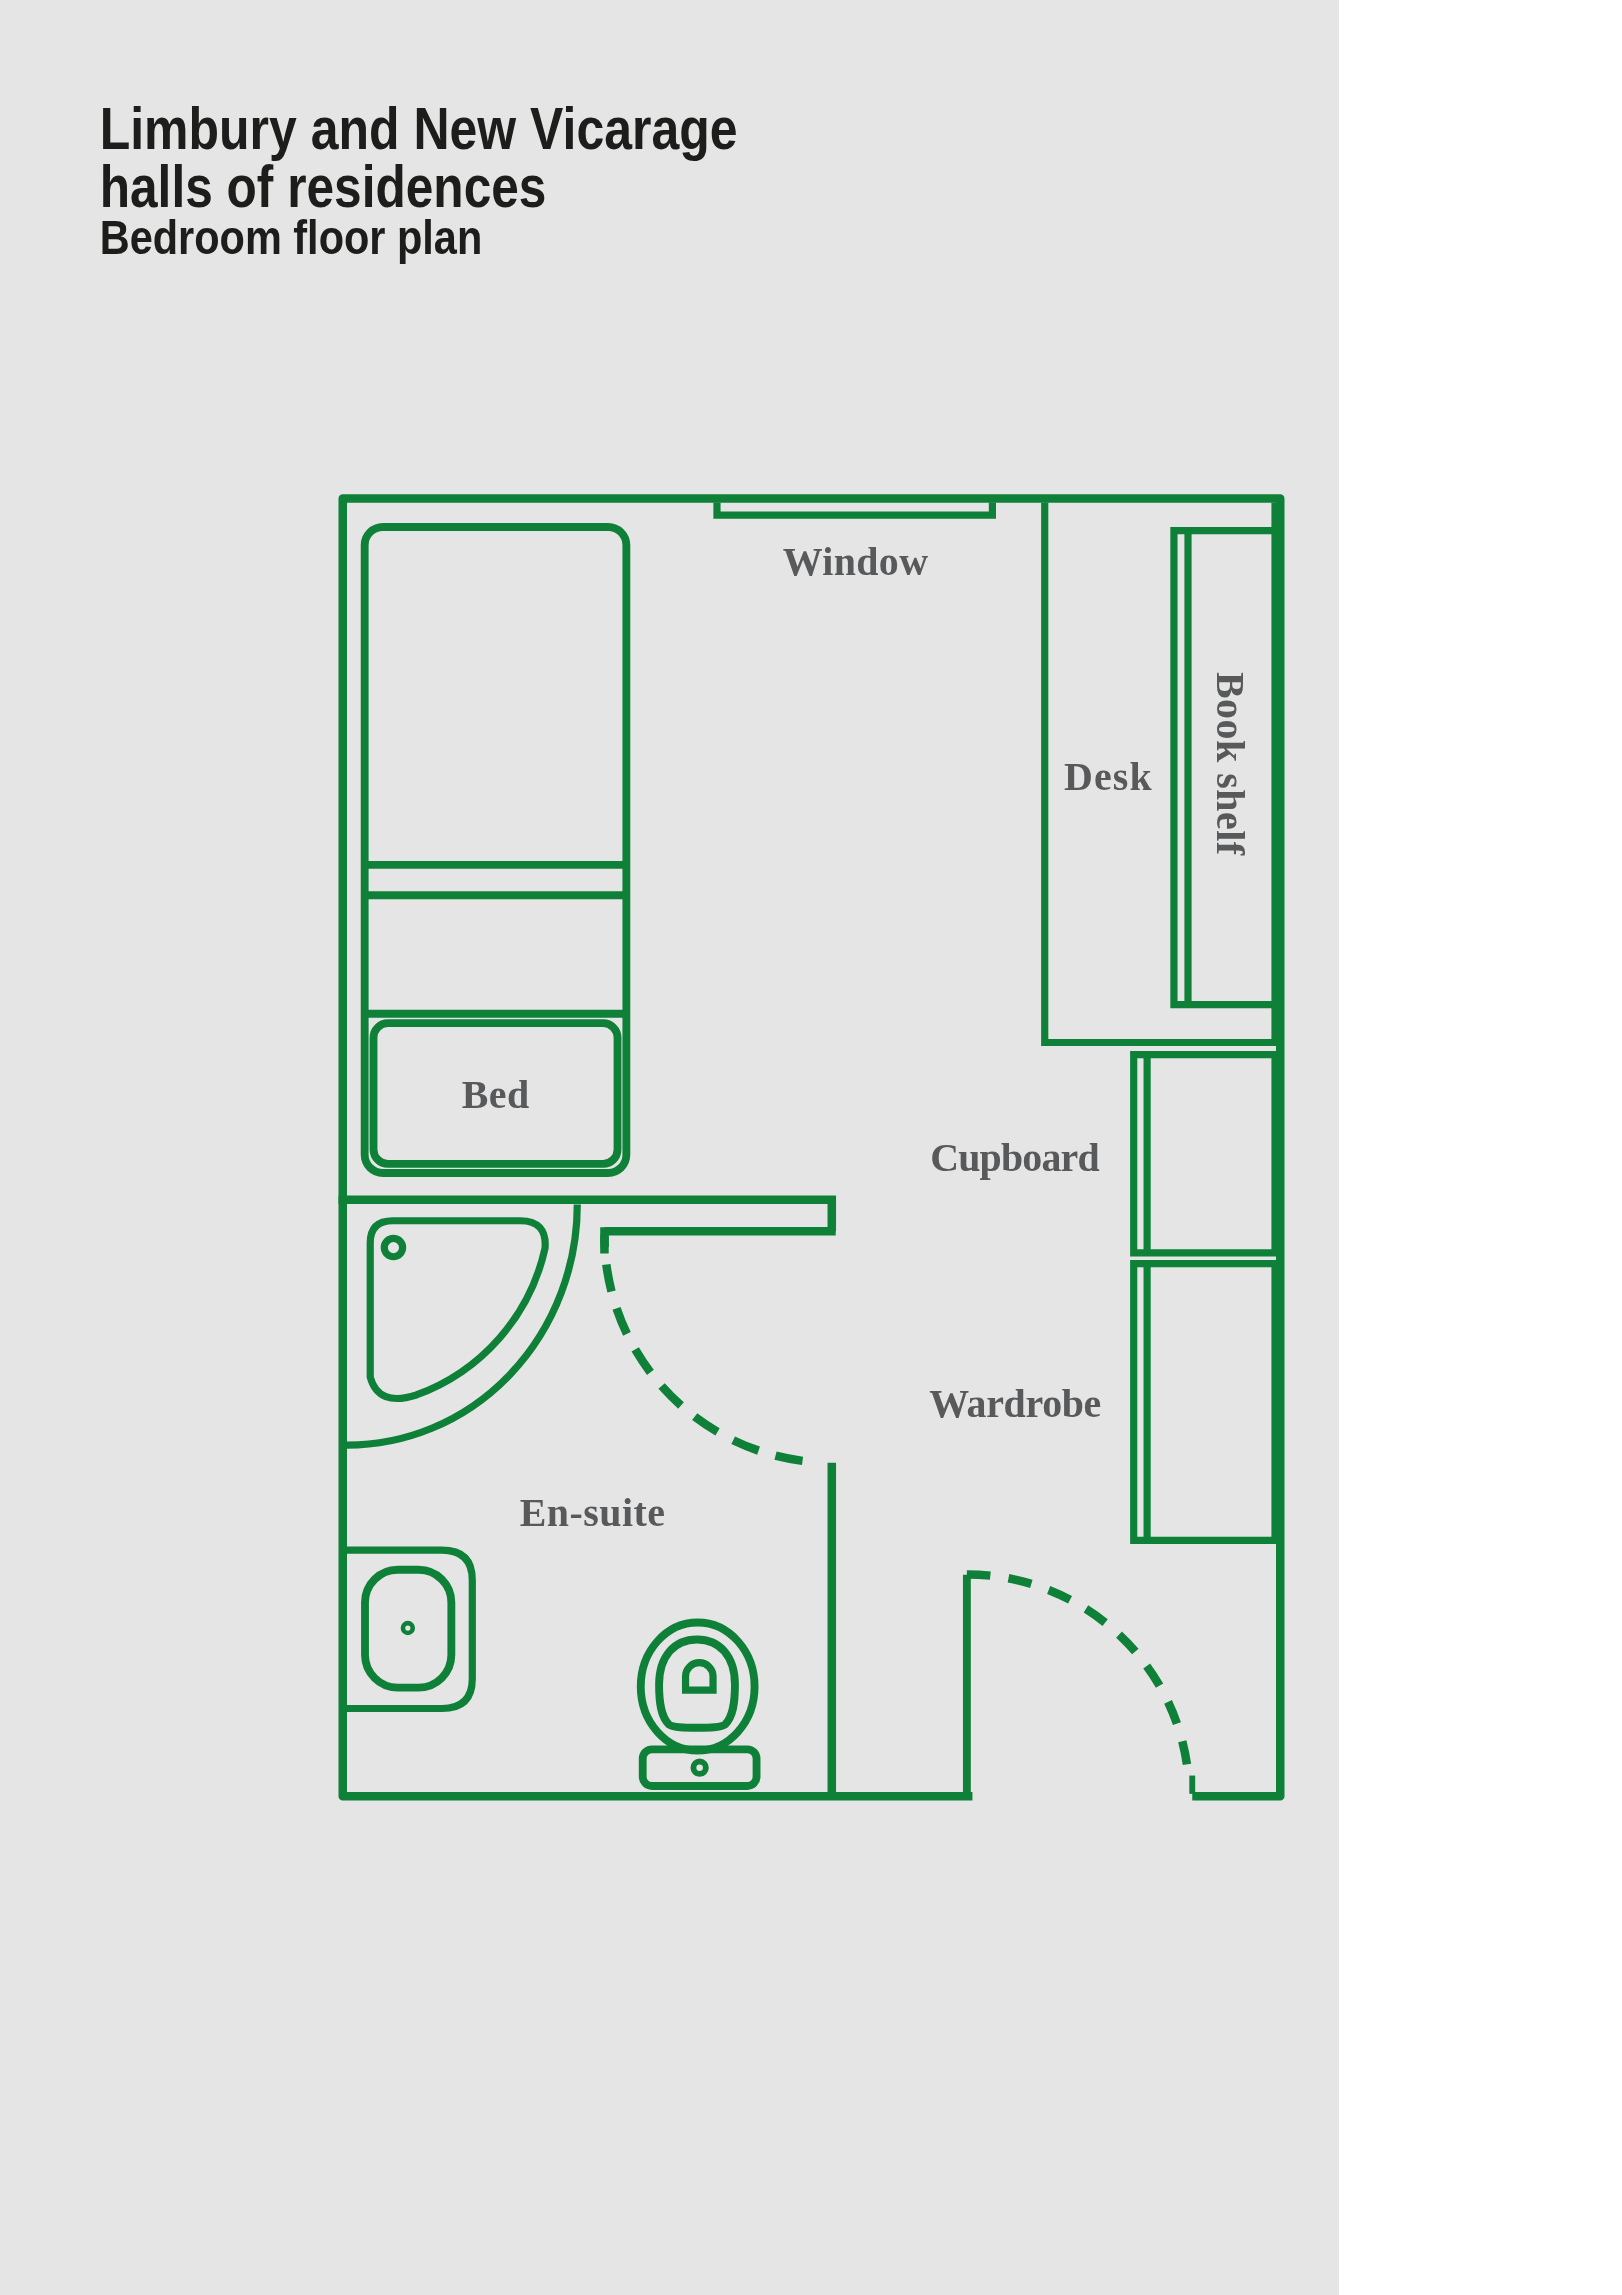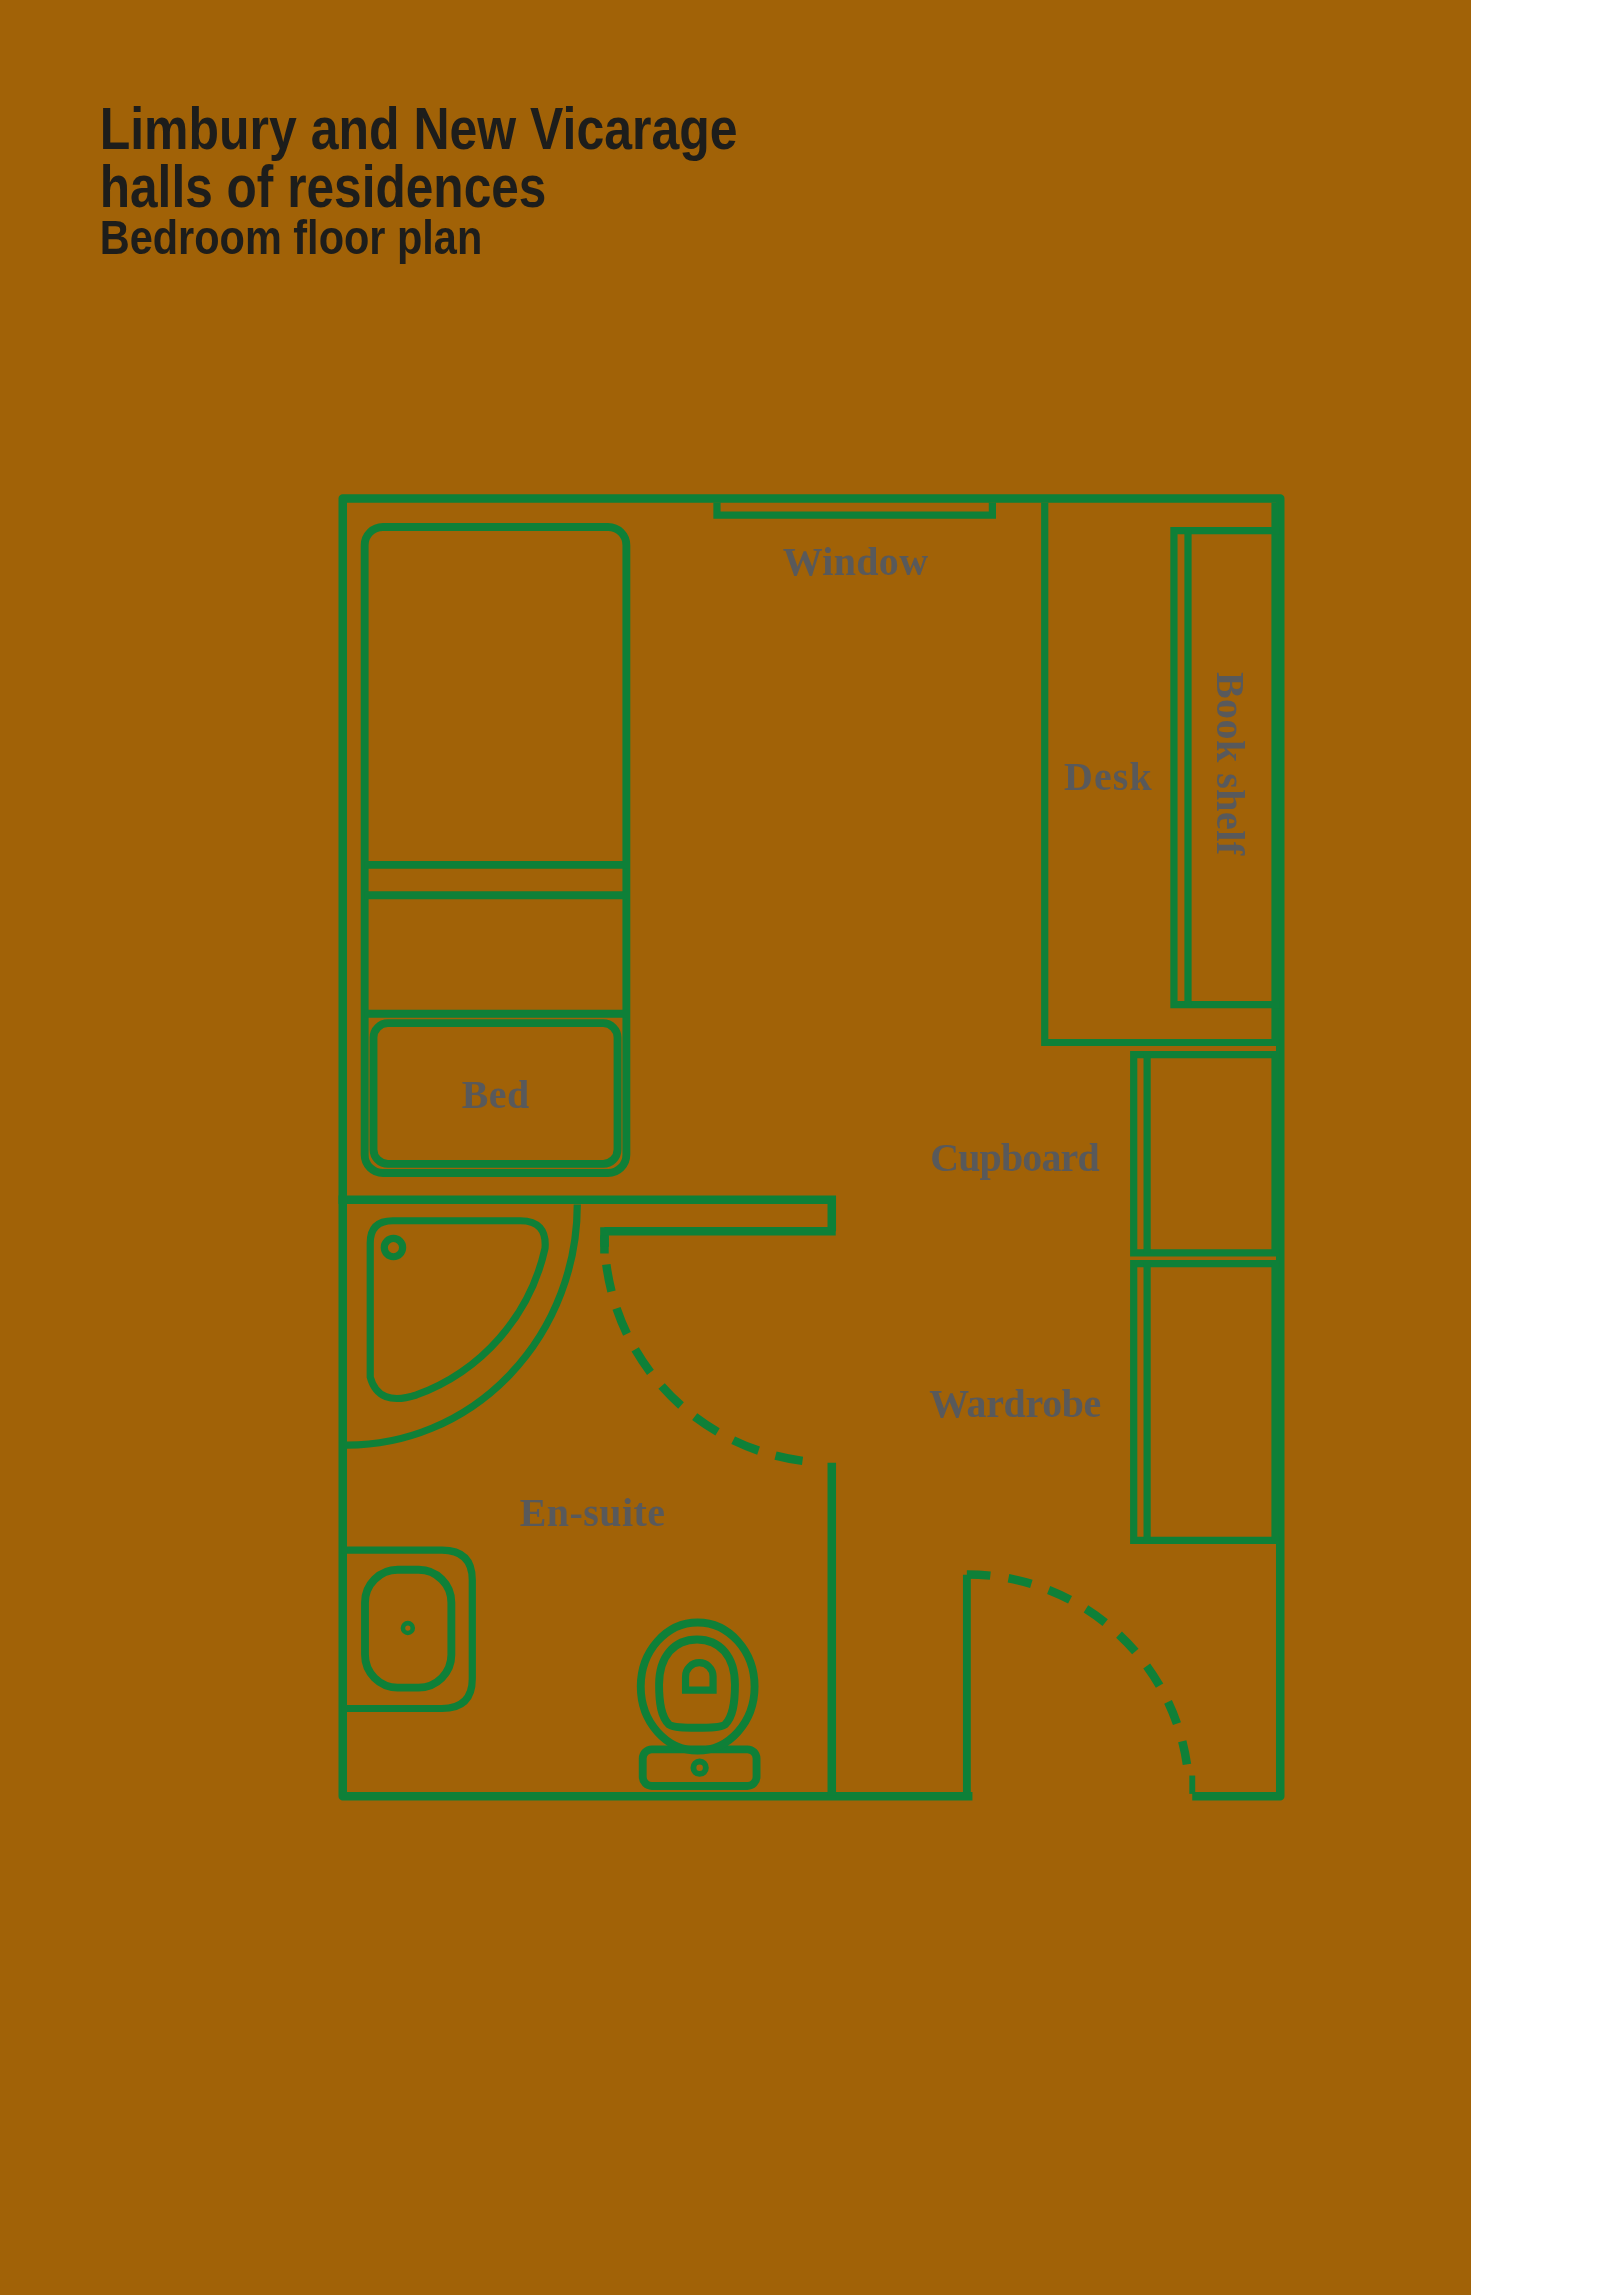--- a/index.html
+++ b/index.html
@@ -1,16 +1,16 @@
 <!DOCTYPE html>
 <html style="font-size:10.5px"><head>
 <meta charset="utf-8">
 <style>
   html,body{margin:0;padding:0;background:#ffffff;}
-  .page{position:relative;width:1471px;height:2295px;background:#a16207;overflow:hidden;}
+  .page{position:relative;width:1339px;height:2295px;background:#e5e5e5;overflow:hidden;}
   svg{display:block;}
   text{font-family:"Liberation Serif", serif;}
   .ttl{font-family:"Liberation Sans", sans-serif;font-weight:bold;fill:#1d1d1b;}
   .lbl{fill:#58595b;font-size:61px;font-weight:bold;}
 </style>
 </head>
 <body>
 <div class="page">
 <svg width="1623" height="2295" viewBox="0 0 2480 3508">
   <g fill="none" stroke="#0e8038" stroke-width="11">

